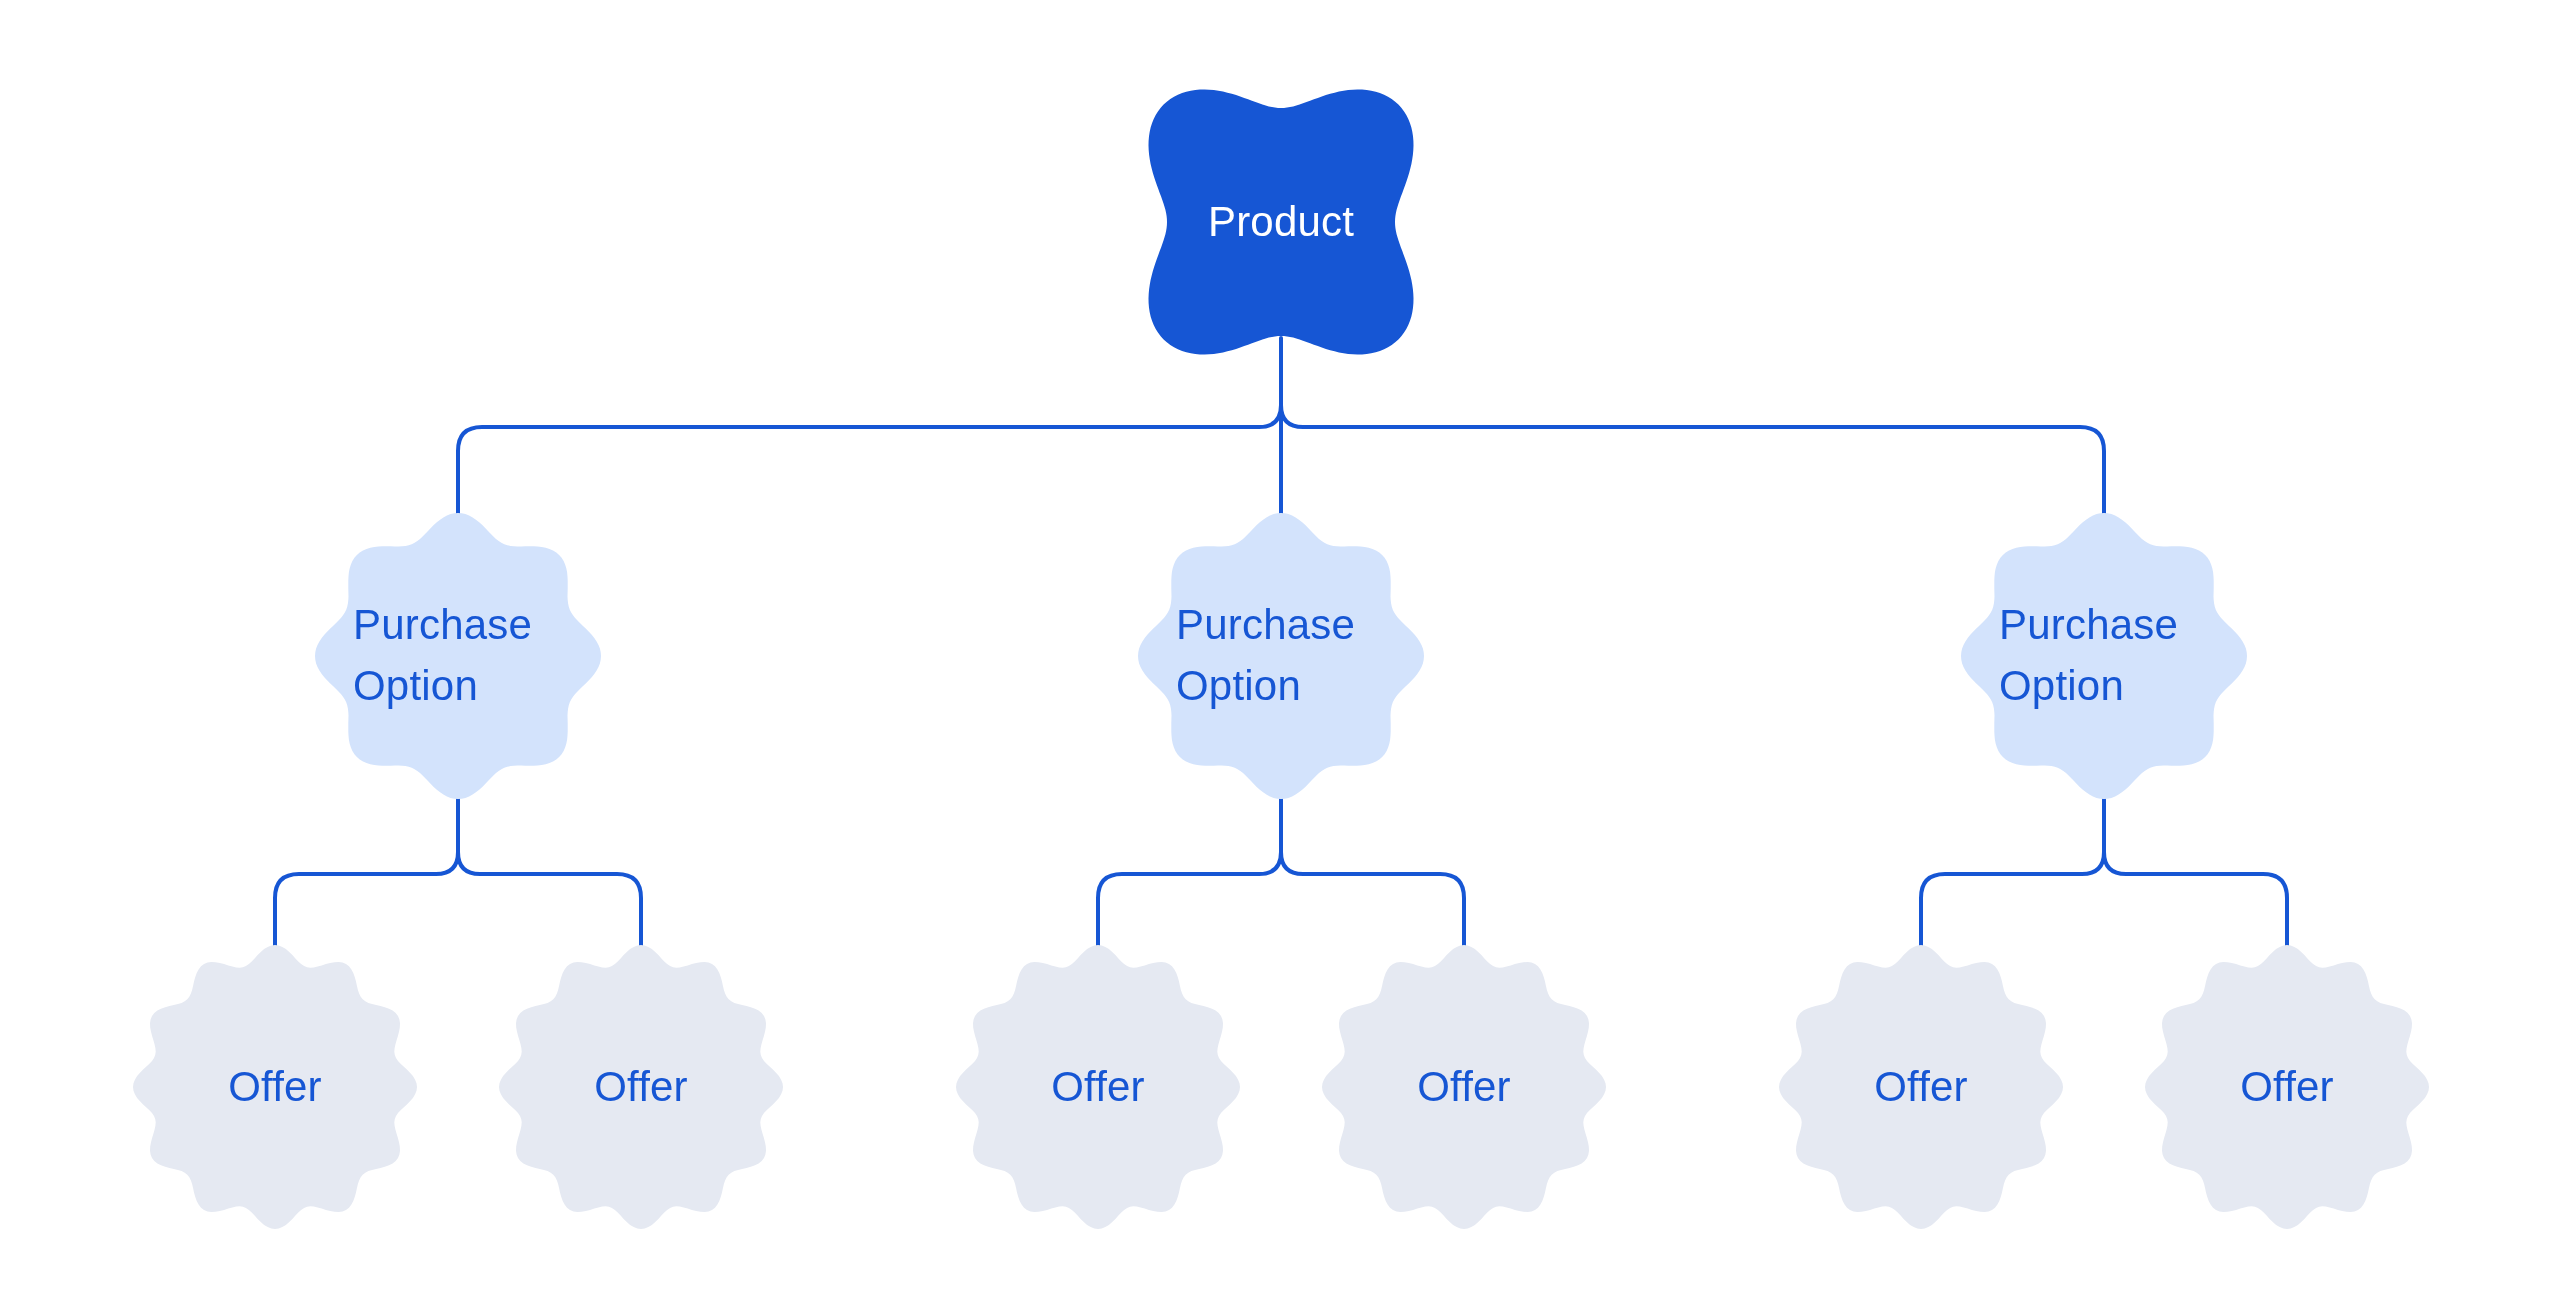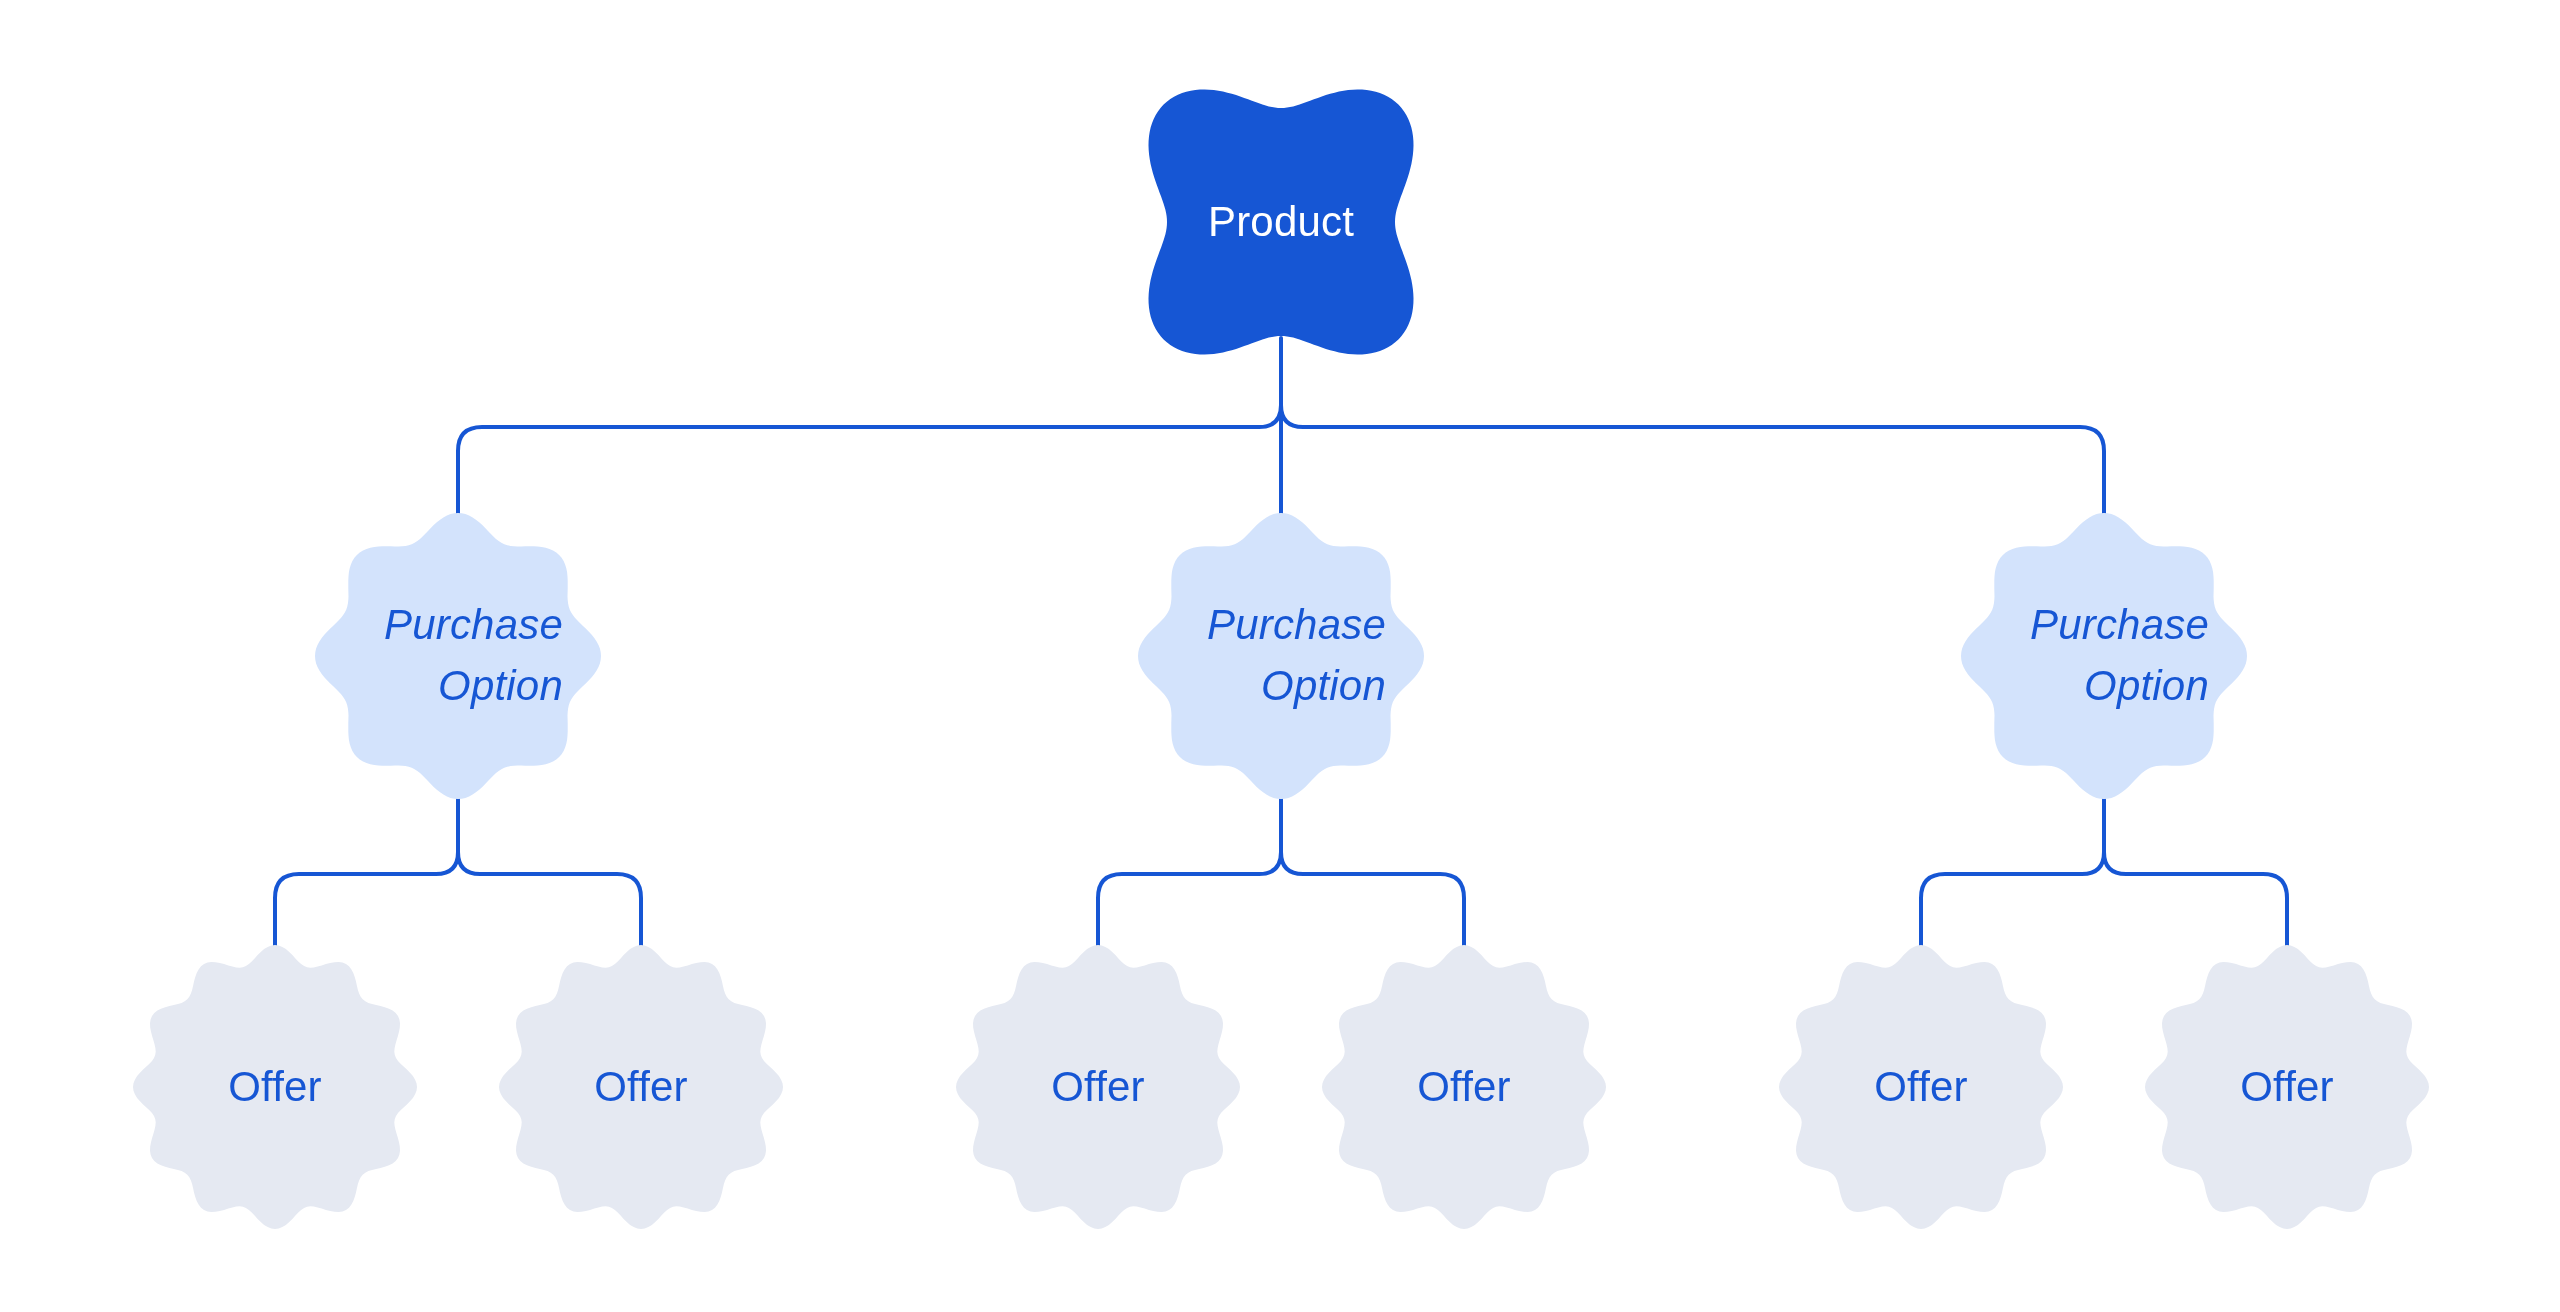--- a/index.html
+++ b/index.html
@@ -28,25 +28,25 @@
     transform:translate(-50%,-50%);
     display:flex;align-items:center;justify-content:center;
   }
   .blob{position:absolute;left:0;top:0;width:320px;height:320px;}
   .blob path.root-fill{fill:var(--root-fill);}
   .blob path.option-fill{fill:var(--option-fill);}
   .blob path.offer-fill{fill:var(--offer-fill);}
   .label{
     position:relative;z-index:1;
     font-size:42px;font-weight:500;
-    text-align:right;line-height:1.45;
+    text-align:left;line-height:1.45;
     letter-spacing:0.2px;
   }
   .root-label{color:var(--root-text);}
-  .option-label{color:var(--label-text);max-width:210px;font-style:italic;}
+  .option-label{color:var(--label-text);max-width:210px;}
   .offer-label{color:var(--label-text);}
 </style>
 </head>
 <body>
 
 <div class="canvas">
 
   <svg class="connectors" viewBox="0 0 2560 1312" aria-hidden="true">
 
     <path d="M 1281 338 L 1281 514"></path>

